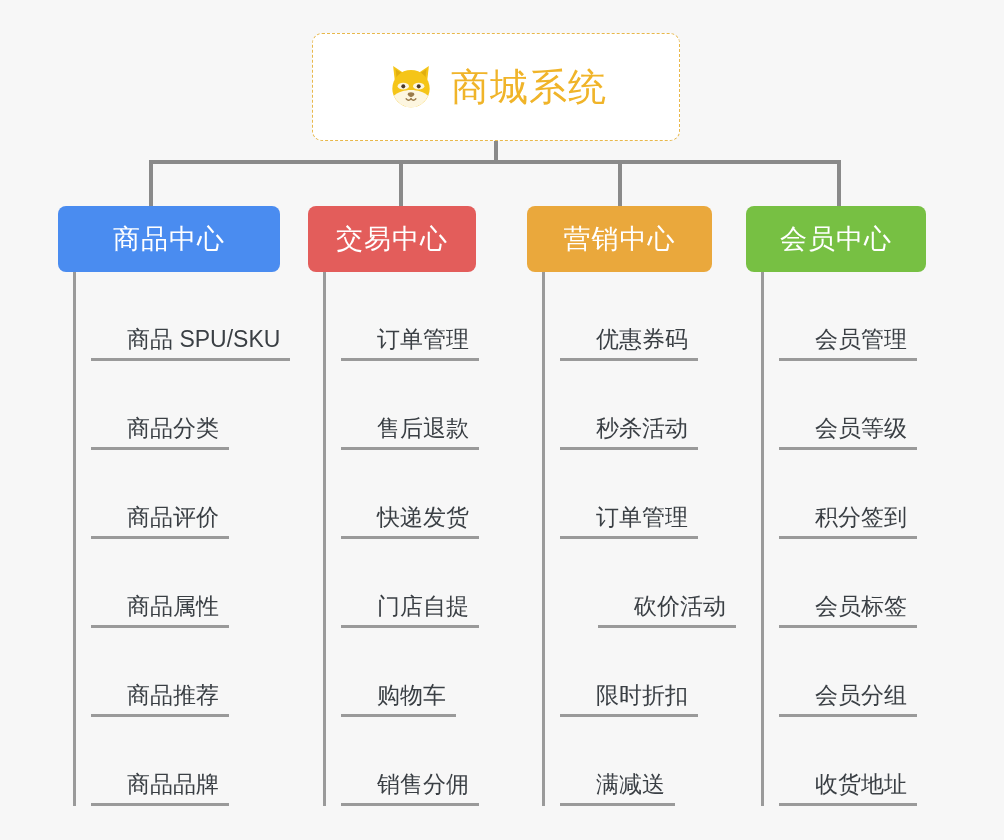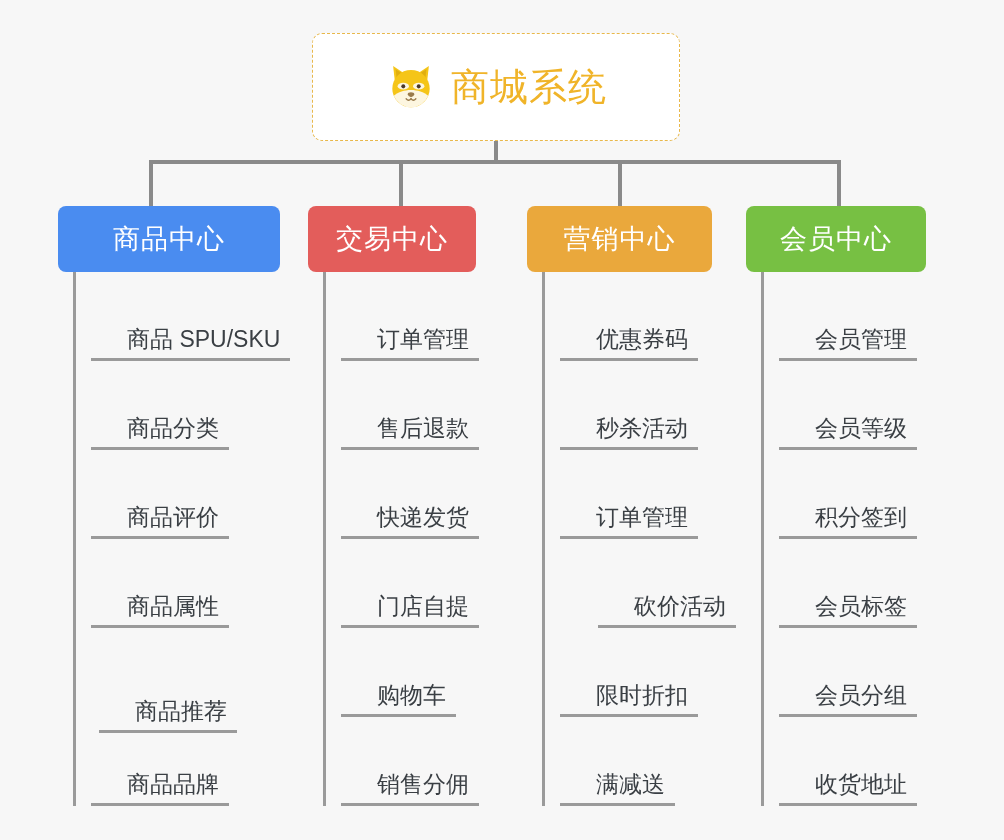--- a/index.html
+++ b/index.html
@@ -150,21 +150,21 @@
         </div>
         <div class="leaf-item" style="top: 89px;">
           <span class="leaf-label">商品分类</span>
         </div>
         <div class="leaf-item" style="top: 178px;">
           <span class="leaf-label">商品评价</span>
         </div>
         <div class="leaf-item" style="top: 267px;">
           <span class="leaf-label">商品属性</span>
         </div>
-        <div class="leaf-item" style="top: 372px; margin-left: 8px;">
+        <div class="leaf-item" style="top: 356px;">
           <span class="leaf-label">商品推荐</span>
         </div>
         <div class="leaf-item" style="top: 445px;">
           <span class="leaf-label">商品品牌</span>
         </div>
       </div>
       <div class="branch-box" style="left: 308px; top: 206px; width: 168px; background: rgb(227, 93, 91);">
         <span>交易中心</span>
       </div>
       <div class="leaf-col" style="left: 323px; top: 272px; height: 534px;">

